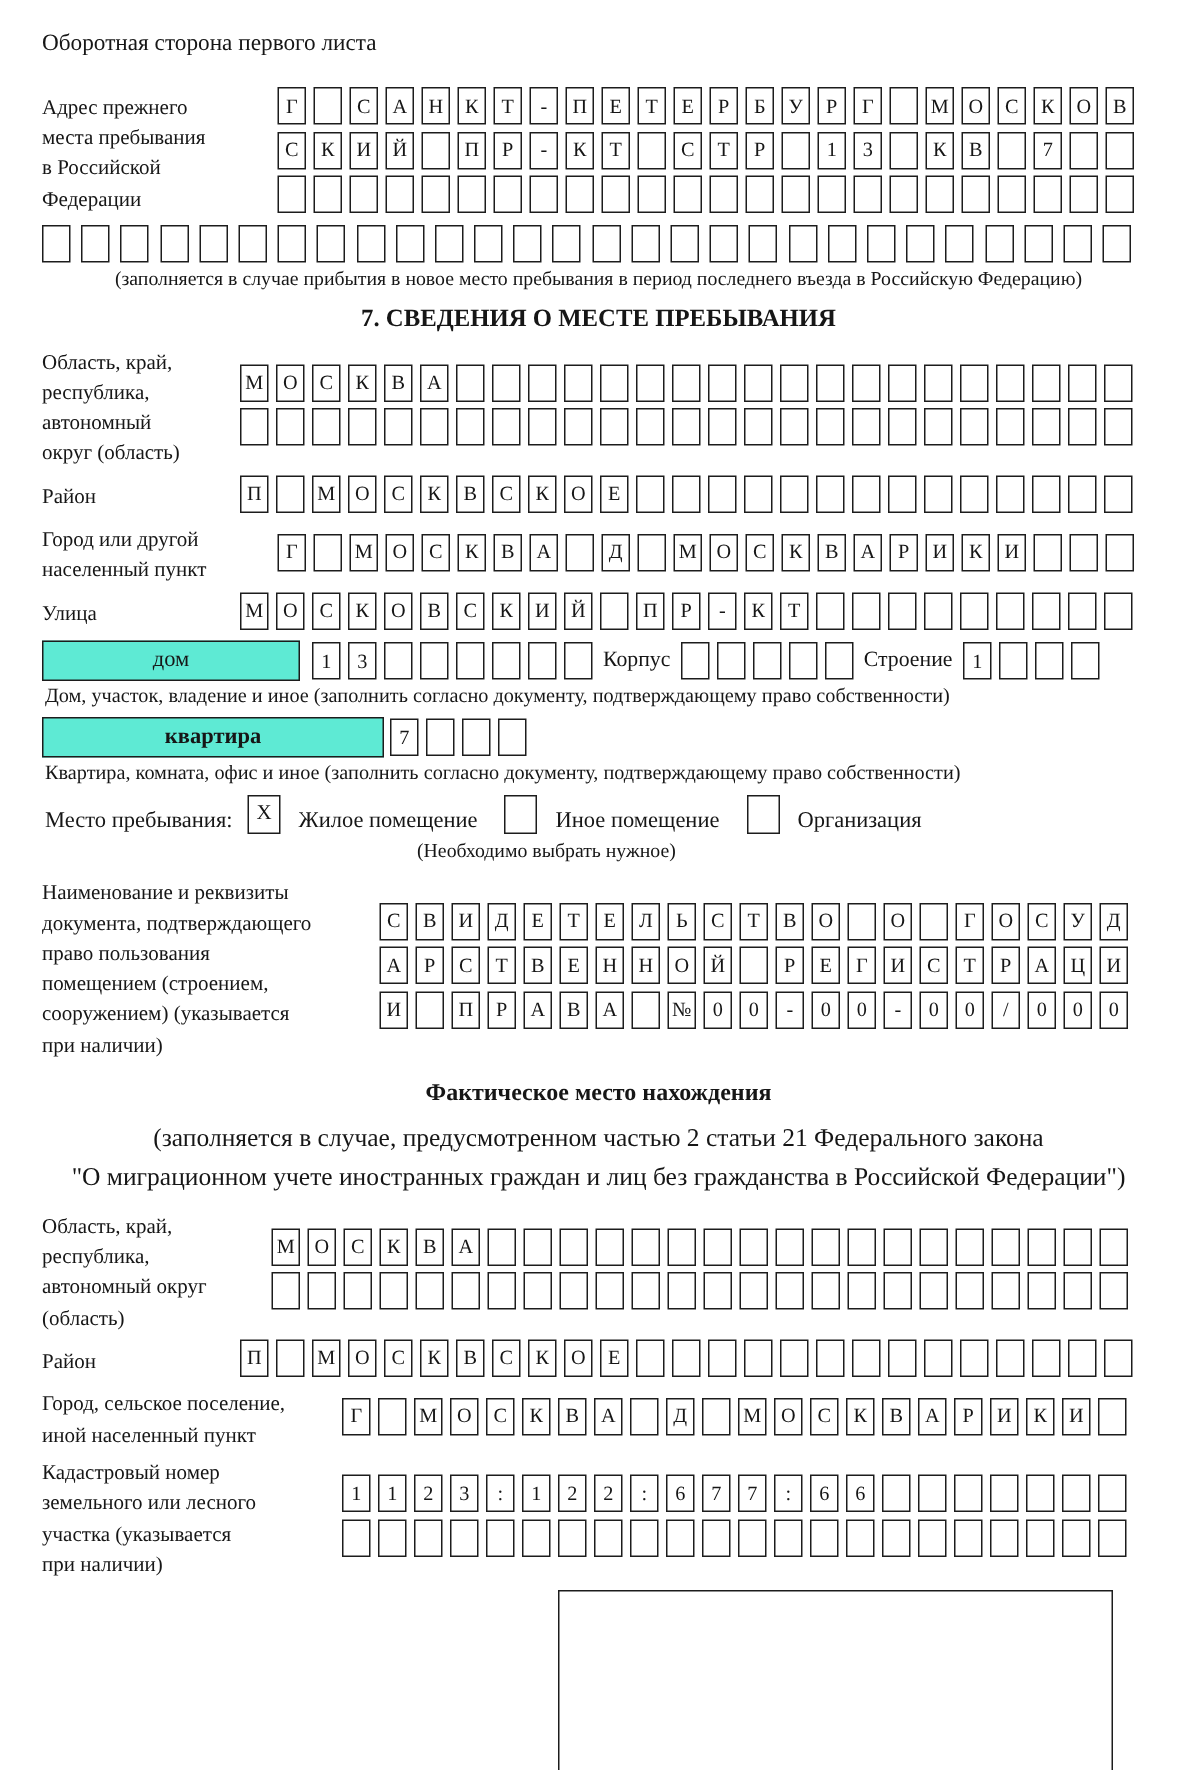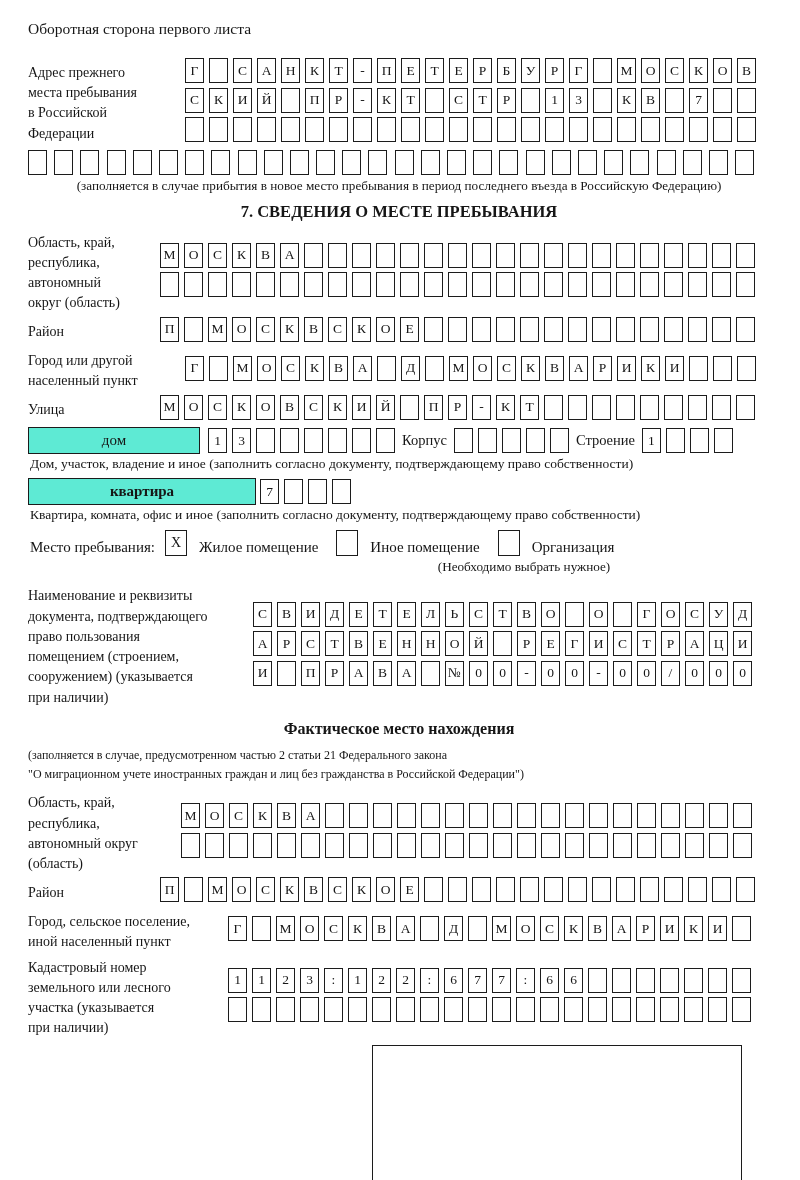--- a/index.html
+++ b/index.html
@@ -36,23 +36,23 @@
   .apt-box{width:228px;margin-right:4px;font-weight:bold;}
   .inline-lbl{font-size:14.5px;align-self:center;margin:0 7px;white-space:nowrap;}
   .inrow{display:flex;align-items:center;margin:2px 0 2px 0;}
   .note-left{font-size:13.5px;margin:2px 0 6px 2px;}
   .stay{display:flex;align-items:flex-end;font-size:15px;margin:7px 0 2px 2px;}
   .checkbox{
     box-sizing:border-box;width:22px;height:26px;border:1.6px solid #1c1c1c;
     display:flex;align-items:center;justify-content:center;font-size:14px;margin:0 12px 0 18px;background:#fff;
   }
   .stay-first{margin-left:10px;}
-  .choose-note{font-size:13.2px;margin:3px 0 9px 250px;text-align:center;}
+  .choose-note{font-size:13.2px;margin:3px 0 9px 250px;}
   .fact-title{font-weight:bold;text-align:center;font-size:16px;margin:12px 0 8px 0;}
-  .fact-note{font-size:12px;line-height:1.55;white-space:pre-line;margin-bottom:8px;}
+  .fact-note{font-size:17px;text-align:center;line-height:1.55;white-space:pre-line;margin-bottom:8px;}
   .stamp-wrap{margin-left:344px;width:370px;margin-top:6px;}
   .stamp-box{box-sizing:border-box;border:1.8px solid #1c1c1c;height:176px;background:#fff;margin-bottom:7px;}
 </style>
 </head>
 <body>
 
 <div class="page">
 
   <div class="back-note">Оборотная сторона первого листа</div>
 

